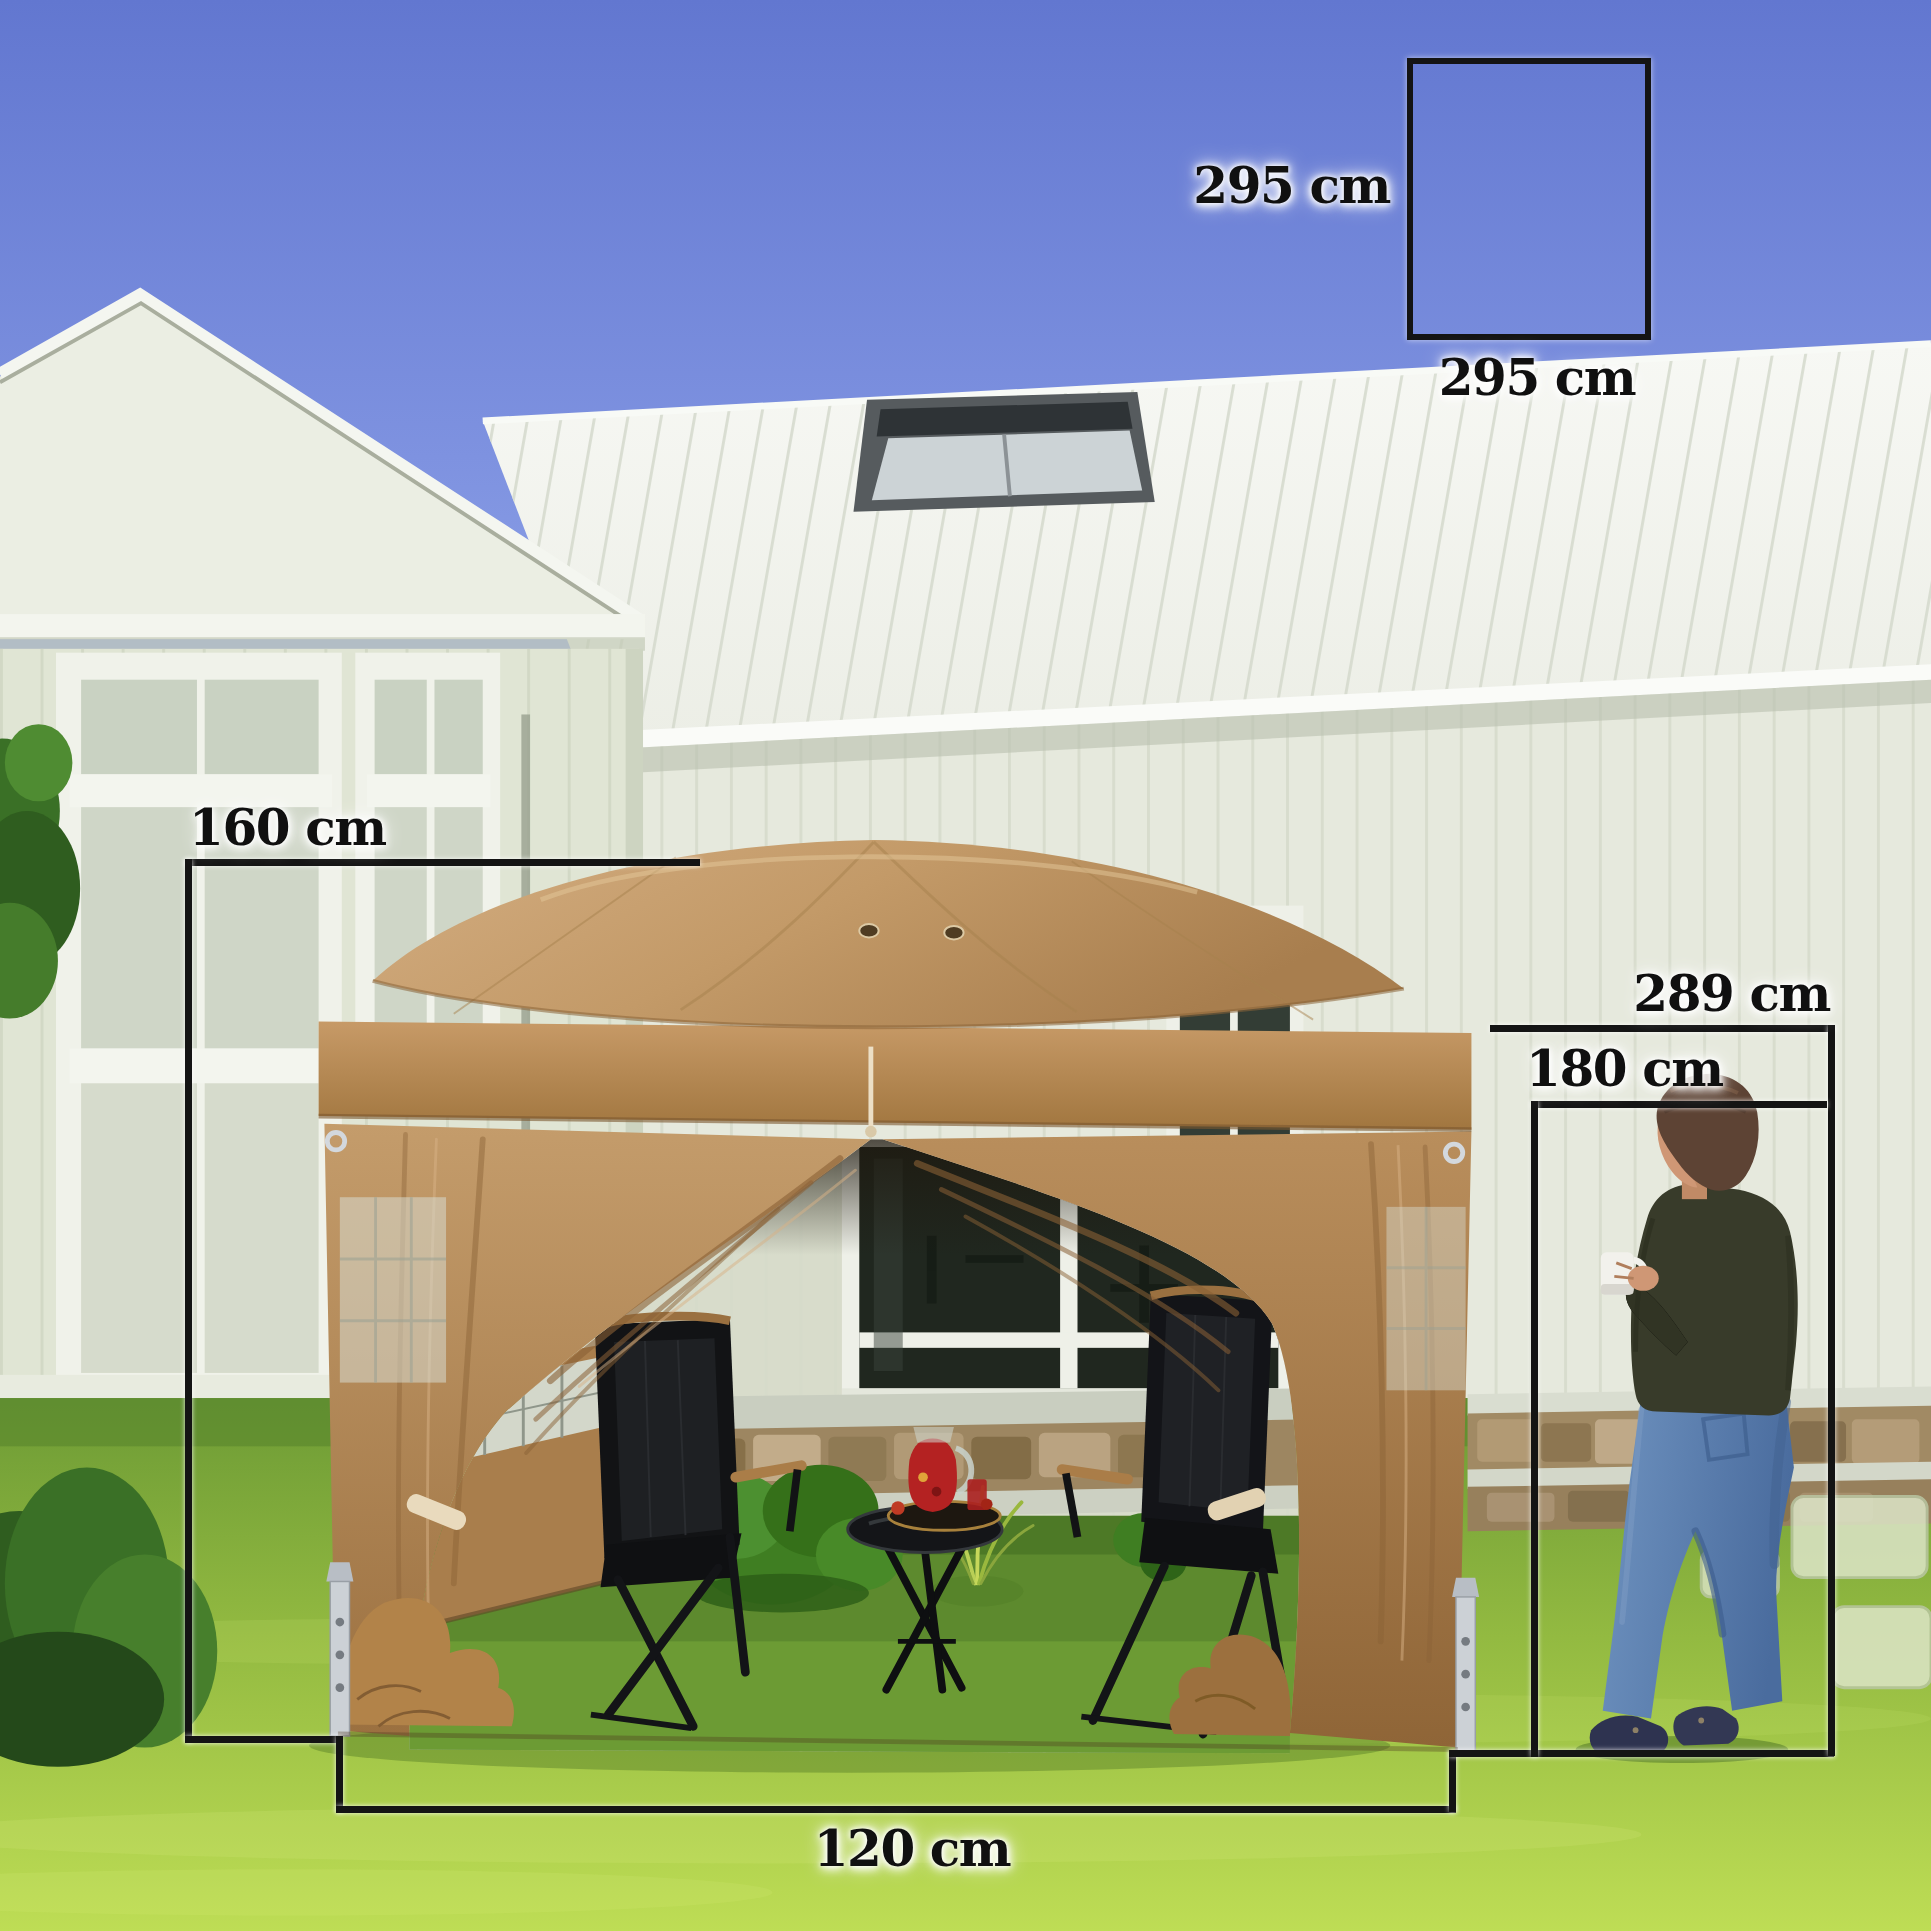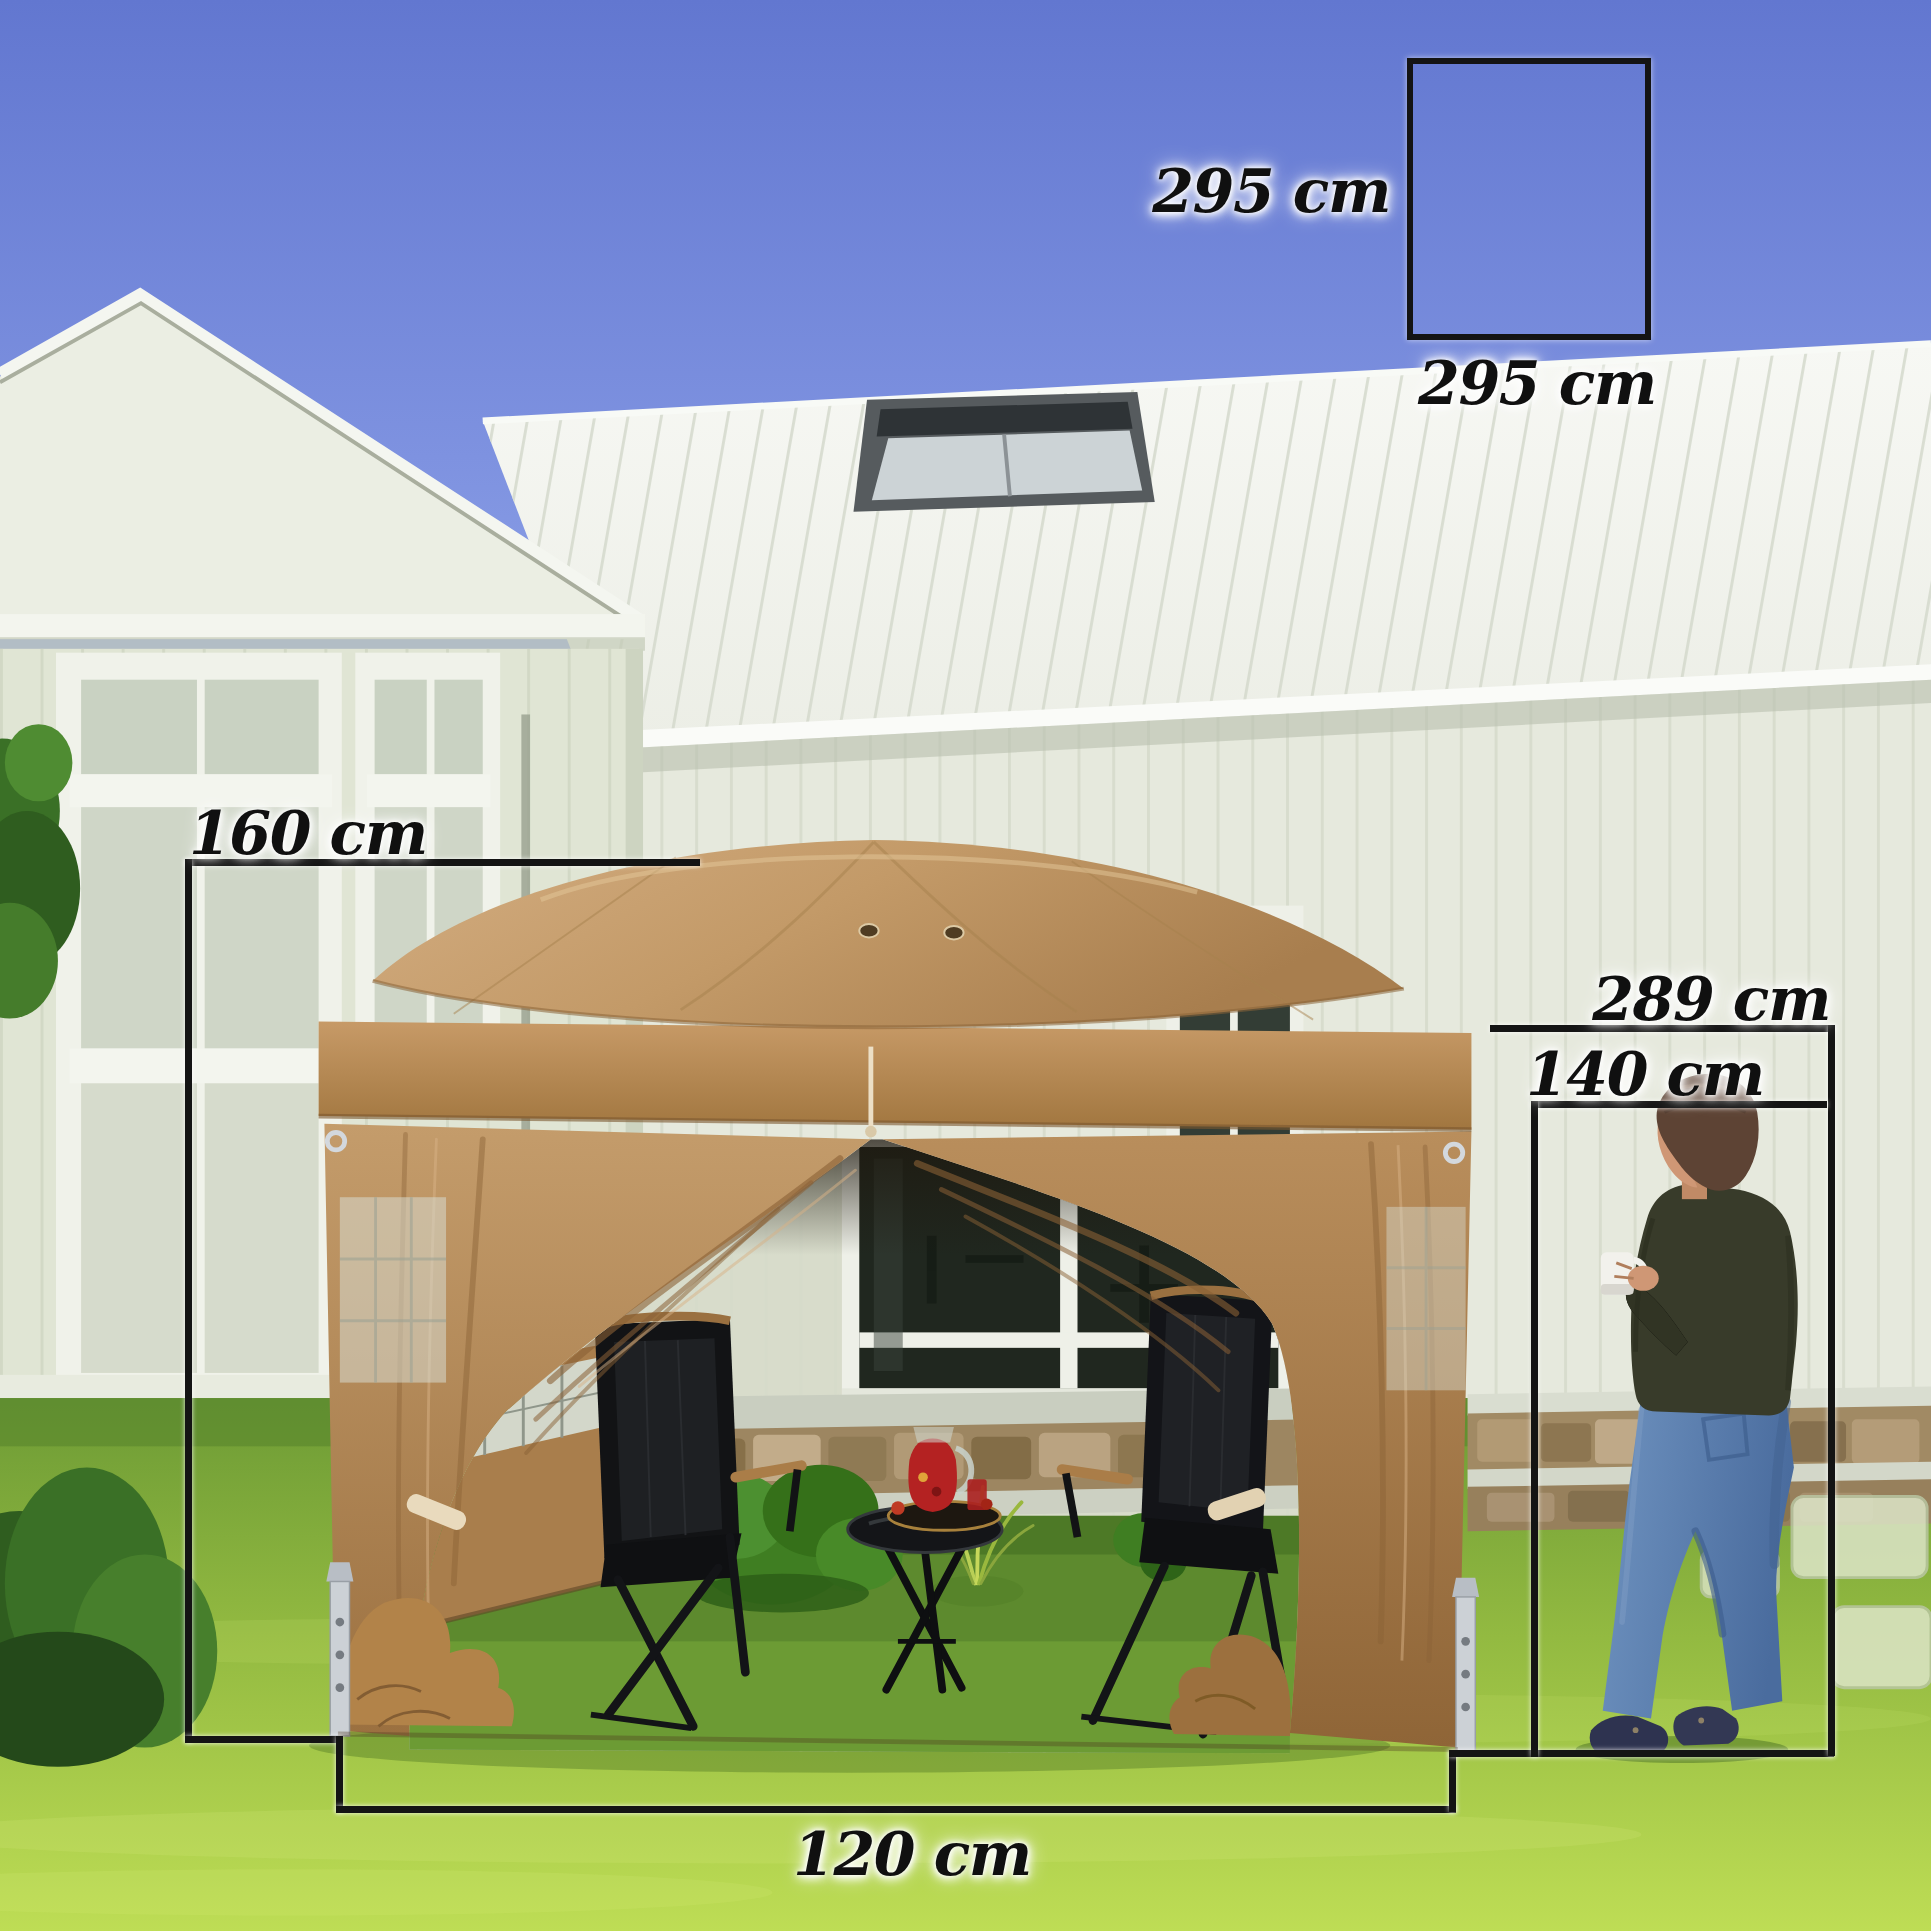--- a/index.html
+++ b/index.html
@@ -2,23 +2,23 @@
 <html><head>
 <meta charset="utf-8">
 <style>
   html,body{margin:0;padding:0;background:#ffffff;}
   .scene{position:relative;width:1931px;height:1931px;overflow:hidden;
          font-family:"DejaVu Serif","Liberation Serif",serif;}
   .scene svg{position:absolute;left:0;top:0;}
   .dl{position:absolute;background:#141414;box-shadow:0 0 5.8px rgba(255,255,255,.85);}
   .sq{position:absolute;border:6.8px solid #141414;box-sizing:border-box;
       box-shadow:0 0 5.8px rgba(255,255,255,.6);}
-  .lbl{position:absolute;font-size:60px;font-weight:600;color:#101010;
+  .lbl{position:absolute;font-size:50px;font-weight:600;color:#101010;
        letter-spacing:-1.4px;white-space:nowrap;
-       text-shadow:0 0 5.8px #fff,0 0 11.6px #fff,0 0 21px #fff,0 1.9px 9.7px rgba(255,255,255,.9);font-style:italic;}
+       text-shadow:0 0 5.8px #fff,0 0 11.6px #fff,0 0 21px #fff,0 1.9px 9.7px rgba(255,255,255,.9);}
   .tr{text-align:right;} .tc{text-align:center;}
 </style>
 </head>
 <body>
 
 <div class="scene">
 
 <svg width="1931" height="1931" viewBox="0 0 2000 2000">
   <defs>
     <linearGradient id="skyG" x1="0" y1="0" x2="0" y2="1">
@@ -444,16 +444,16 @@
 <div class="lbl tc" style="left:772px;top:1819px;width:280px;">120 cm</div>
 <div class="dl" style="left:1449px;top:1751px;width:6.8px;height:61px;"></div>
 
 <div class="dl" style="left:1449px;top:1750px;width:385px;height:6.8px;"></div>
 <div class="dl" style="left:1490px;top:1025px;width:345px;height:6.8px;"></div>
 <div class="dl" style="left:1828px;top:1025px;width:6.8px;height:731px;"></div>
 <div class="lbl tr" style="left:1550px;top:964px;width:280px;">289 cm</div>
 
 <div class="dl" style="left:1531px;top:1101px;width:296px;height:6.8px;"></div>
 <div class="dl" style="left:1531px;top:1101px;width:6.8px;height:656px;"></div>
-<div class="lbl" style="left:1526px;top:1039px;">140 cm</div>
+<div class="lbl" style="left:1526px;top:1039px;">180 cm</div>
 
 </div>
 
 
 </body></html>

